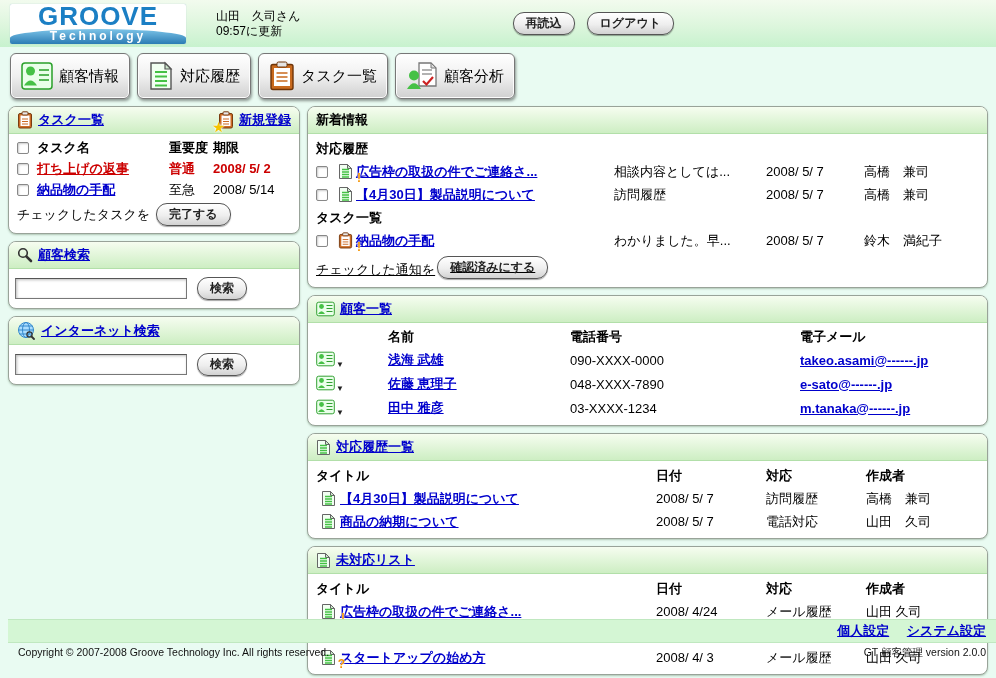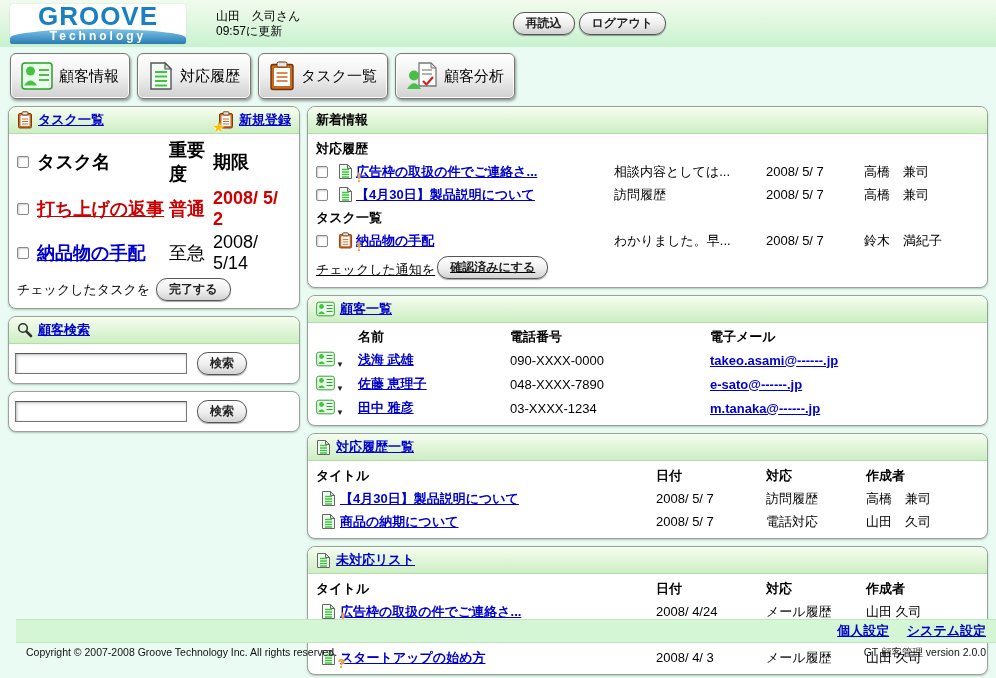--- a/index.html
+++ b/index.html
@@ -8,21 +8,21 @@
   a{color:#0000cc;text-decoration:underline;cursor:pointer;font-weight:bold;}
   .red, a.redlink{color:#cc0000;}
   .bold{font-weight:bold;}
 
   
   .topbar{height:47px;background:linear-gradient(180deg,#f2fbee 0%,#ddf6dd 55%,#c7f2ce 100%);display:flex;align-items:center;padding:0 10px;}
   .logo{width:176px;height:40px;background:#fff;text-align:center;border-radius:2px;overflow:hidden;box-shadow:0 0 1px #9bc;}
   .logo-top{color:#1b7fc4;font-weight:bold;font-size:26px;line-height:25px;letter-spacing:1px;}
   .logo-bottom{background:linear-gradient(180deg,#7cc4e8,#2b7cb4);color:#fff;font-weight:bold;font-size:12px;letter-spacing:3px;line-height:15px;border-radius:50% 50% 0 0/60% 60% 0 0;}
   .userinfo{margin-left:30px;font-size:12px;line-height:15px;}
-  .topbuttons{margin-left:212px;display:flex;gap:4px;font-family:Liberation Serif, serif;}
+  .topbuttons{margin-left:212px;display:flex;gap:12px;font-family:Liberation Serif, serif;}
 
   .pill{font-family:inherit;font-size:12px;font-weight:bold;color:#222;border:1px solid #555;border-radius:11px;padding:2px 12px;background:linear-gradient(#ffffff,#eeeeee 55%,#d2d2d2);box-shadow:0 1px 1px rgba(0,0,0,.35);cursor:pointer;white-space:nowrap;}
 
   
   .tabs{display:flex;gap:7px;padding:6px 10px 7px;}
   .tab{display:flex;align-items:center;gap:6px;font-family:inherit;font-size:15px;color:#000;padding:3px 10px;height:46px;border:1px solid #777;border-radius:6px;background:linear-gradient(#ffffff,#f0f0f0 50%,#d0d0d0);box-shadow:1px 2px 3px rgba(0,0,0,.4),inset 0 0 0 1px #fcfcfc;cursor:pointer;}
 
   
   .content{display:flex;gap:7px;padding:0 8px;align-items:flex-start;}
   .leftcol{width:292px;flex:none;}
@@ -34,43 +34,43 @@
   .pbody{padding:3px 6px 5px;}
 
   .ic{position:relative;display:inline-flex;align-items:center;justify-content:center;}
   .badge{position:absolute;font-size:12px;font-weight:bold;line-height:10px;color:#f59300;text-shadow:0 0 2px #fff,0 0 2px #fff;}
   .b-br{right:-5px;bottom:-3px;}
   .b-bl{left:-5px;bottom:-3px;color:#f5c400;font-size:11px;}
   .cb{width:12px;height:12px;border:1px solid #888;background:#fff;border-radius:2px;display:inline-block;box-shadow:inset 1px 1px 2px #ccc;cursor:pointer;}
   .arrow{font-size:8px;color:#222;cursor:pointer;margin-left:1px;}
 
   
-  .trow{display:grid;grid-template-columns:20px 132px 44px 1fr;align-items:center;padding:1px 0 1px 2px;min-height:21px;font-size:18px;}
+  .trow{display:grid;grid-template-columns:20px 132px 44px 1fr;align-items:center;padding:1px 0 1px 2px;min-height:21px;font-size:13px;}
   .tfoot{display:flex;align-items:center;gap:6px;padding:3px 0 2px 2px;font-size:13px;}
 
   
   .srow{display:flex;align-items:center;gap:10px;padding:8px 6px;}
   .sinput{width:172px;height:21px;border:1px solid #777;border-top-color:#555;box-shadow:inset 1px 1px 3px #bbb;font-family:inherit;font-size:13px;padding:0 3px;background:#fff;}
 
   
   .nhead-title{font-weight:bold;font-size:13px;}
   .nsub{font-weight:bold;padding:3px 0 2px 2px;}
   .nrow{display:grid;grid-template-columns:18px 22px 258px 152px 98px 1fr;align-items:center;min-height:23px;padding-left:2px;}
   .nfoot{display:flex;align-items:flex-end;gap:2px;padding:4px 0 3px 2px;text-decoration:underline;}
 
   
-  .crow{display:grid;grid-template-columns:42px 152px 200px 1fr;align-items:center;min-height:24px;padding-left:2px;}
+  .crow{display:grid;grid-template-columns:42px 152px 200px 1fr;align-items:center;min-height:24px;padding-left:2px;gap:30px;}
   .chead{min-height:22px;}
 
   
   .hrow{display:grid;grid-template-columns:24px 316px 110px 100px 1fr;align-items:center;min-height:23px;padding-left:2px;}
   .hspan{grid-column:1/3;}
 
   
-  .footer{position:absolute;left:16px;right:0;bottom:18px;}
+  .footer{position:absolute;left:8px;right:0;bottom:18px;}
   .footer-links{background:#d4f6d4;border-top:1px solid #c0e8c0;border-bottom:1px solid #c0e8c0;padding:2px 10px;text-align:right;font-size:13px;}
   .footer-links a{margin-left:14px;}
   .footer-copy{display:flex;justify-content:space-between;padding:3px 10px 0;font-size:10.5px;color:#111;}
 </style>
 </head>
 <body>
 
 <header class="topbar">
   <div class="logo">
     <div class="logo-top">GROOVE</div>
@@ -197,20 +197,32 @@
           </span>
         <a>顧客検索</a>
       </div>
       <div class="srow">
         <input class="sinput" type="text" value="" style="">
         <button class="pill">検索</button>
       </div>
     </section>
 
     <section class="panel">
+      <div class="phead">
+        <span class="ic">
+            <svg width="19" height="19" viewBox="0 0 19 19">
+              <circle cx="9" cy="9" r="7.5" fill="#aaddff" stroke="#3388cc"></circle>
+              <ellipse cx="9" cy="9" rx="3.5" ry="7.5" fill="none" stroke="#3388cc"></ellipse>
+              <path d="M1.5 9h15M2.6 5h12.8M2.6 13h12.8" stroke="#3388cc" fill="none"></path>
+              <circle cx="12.5" cy="13.5" r="2.6" fill="none" stroke="#333" stroke-width="1.2"></circle>
+              <line x1="14.5" y1="15.5" x2="17" y2="18" stroke="#333" stroke-width="1.8" stroke-linecap="round"></line>
+            </svg>
+          </span>
+        <a>インターネット検索</a>
+      </div>
       <div class="srow">
         <input class="sinput" type="text" value="" style="">
         <button class="pill">検索</button>
       </div>
     </section>
   </div>
 
   <div class="rightcol">
 
     <section class="panel">

